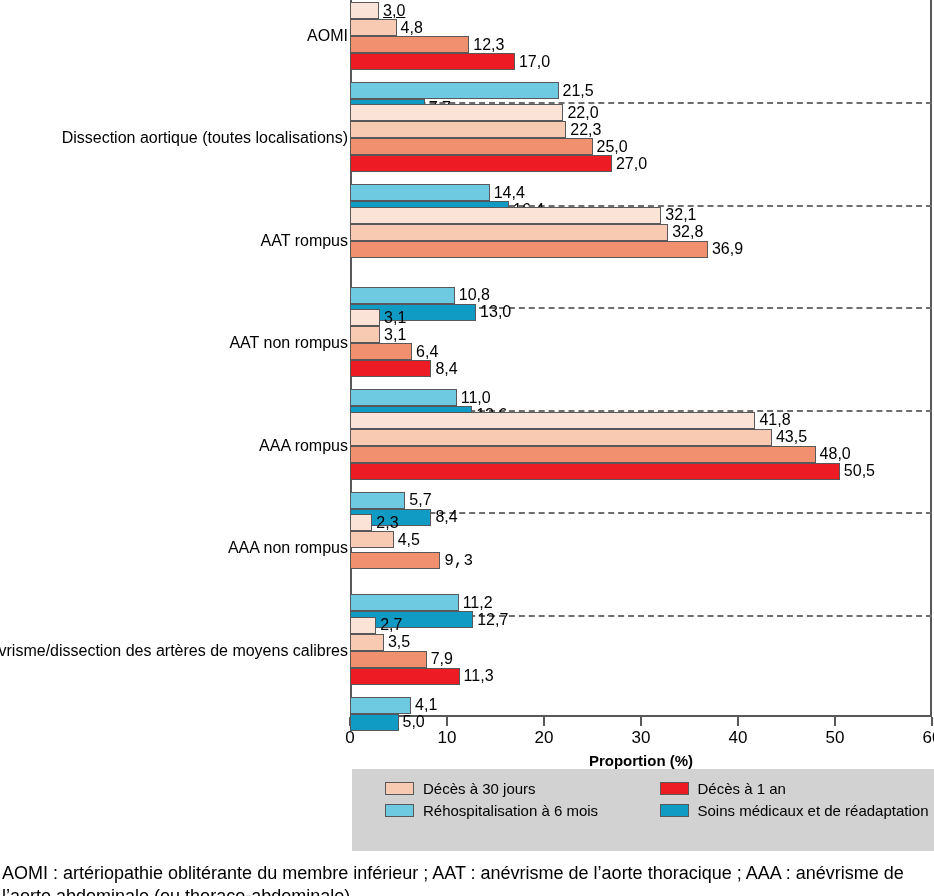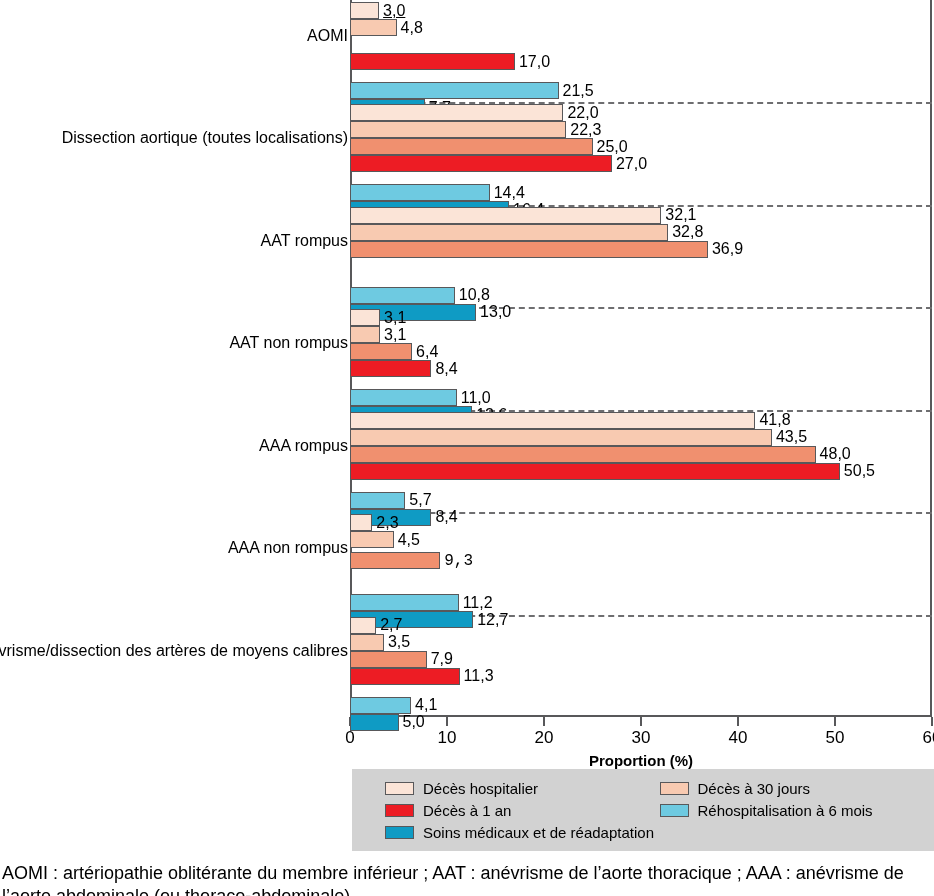--- a/index.html
+++ b/index.html
@@ -192,20 +192,24 @@
       </div>
     <div id="bars">
         <div class="cat-group" style="top: 0px; height: 102.429px;">
           <div class="bar-row" style="top: 2px; width: 582px;">
             <div class="bar" title="Décès hospitalier — AOMI : 3,0" style="width: 29.1px; background: rgb(251, 228, 215);"></div>
             <div class="bar-value" style="left: 29.1px; text-decoration: underline;">3,0</div>
           </div>
           <div class="bar-row" style="top: 19px; width: 604px;">
             <div class="bar" title="Décès à 30 jours — AOMI : 4,8" style="width: 46.56px; background: rgb(248, 202, 177);"></div>
             <div class="bar-value" style="left: 46.56px;">4,8</div>
+          </div>
+          <div class="bar-row" style="top: 36px; width: 582px;">
+            <div class="bar" title="Décès à 6 mois — AOMI : 12,3" style="width: 119.31px; background: rgb(240, 144, 111);"></div>
+            <div class="bar-value" style="left: 119.31px;">12,3</div>
           </div>
           <div class="bar-row" style="top: 53px; width: 582px;">
             <div class="bar" title="Décès à 1 an — AOMI : 17,0" style="width: 164.9px; background: rgb(237, 28, 36);"></div>
             <div class="bar-value" style="left: 164.9px;">17,0</div>
           </div>
           <div class="bar-row" style="top: 82px; width: 582px;">
             <div class="bar" title="Réhospitalisation à 6 mois — AOMI : 21,5" style="width: 208.55px; background: rgb(110, 202, 225);"></div>
             <div class="bar-value" style="left: 208.55px;">21,5</div>
           </div>
           <div class="bar-row" style="top: 99px; width: 582px;">
@@ -377,24 +381,20 @@
         <div class="tick-label" style="left: 485px;">50</div>
         <div class="tick" style="left: 581px;"></div>
         <div class="tick-label" style="left: 582px;">60</div>
       </div>
     <div id="x-axis-title">Proportion (%)</div>
   </div>
 
   <div id="legend">
     <div class="legend-grid" id="legend-grid">
         <div class="legend-item">
-          <span class="legend-swatch" style="background: rgb(251, 228, 215);"></span>
-          <span class="legend-text">Décès hospitalier</span>
-        </div>
-        <div class="legend-item">
           <span class="legend-swatch" style="background: rgb(248, 202, 177);"></span>
           <span class="legend-text">Décès à 30 jours</span>
         </div>
         <div class="legend-item">
           <span class="legend-swatch" style="background: rgb(237, 28, 36);"></span>
           <span class="legend-text">Décès à 1 an</span>
         </div>
         <div class="legend-item">
           <span class="legend-swatch" style="background: rgb(110, 202, 225);"></span>
           <span class="legend-text">Réhospitalisation à 6 mois</span>

